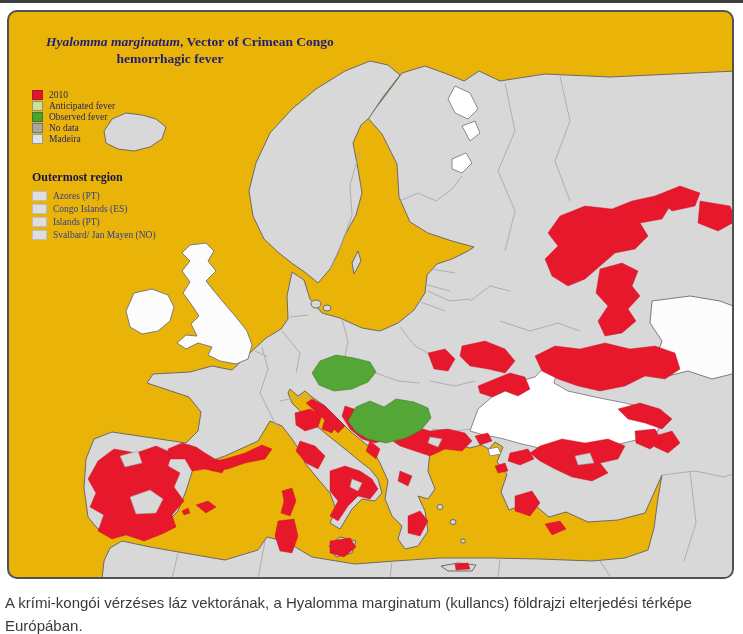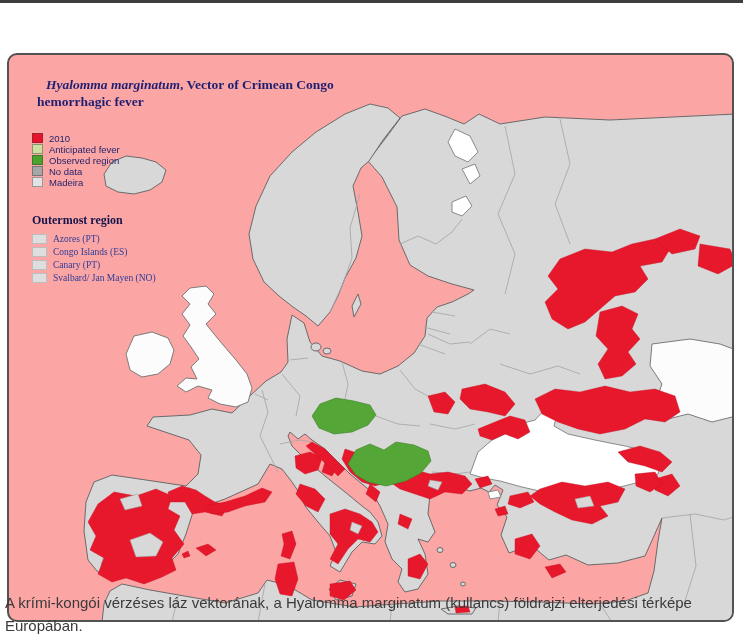--- a/index.html
+++ b/index.html
@@ -1,25 +1,25 @@
 <!DOCTYPE html>
 <html><head>
 <meta charset="utf-8">
 <style>
   html,body{margin:0;padding:0;background:#fff;width:743px;height:634px;font-family:"Liberation Sans",sans-serif;}
   .topline{position:absolute;left:0;top:0;width:743px;height:3px;background:#3e3e3e;}
-  .map-card{position:absolute;left:7px;top:10px;width:727px;height:569px;border:2px solid #525252;border-radius:10px;background:#fca5a5;box-sizing:border-box;overflow:hidden;margin-top:43px;}
+  .map-card{position:absolute;left:7px;top:10px;width:727px;height:569px;border:2px solid #525252;border-radius:10px;background:#eab308;box-sizing:border-box;overflow:hidden;}
   .map-svg{position:absolute;left:0;top:0;width:723px;height:565px;}
   .map-title{position:absolute;left:28px;top:22px;width:306px;font-family:"Liberation Serif",serif;font-weight:bold;font-size:13.5px;color:#1f1f72;line-height:1.25;}
   .map-title .t1{text-align:center;}
-  .map-title .t2{text-align:left;padding-right:40px;}
+  .map-title .t2{text-align:center;padding-right:40px;}
   .legend{position:absolute;left:23px;top:78px;}
   .legend-row{display:flex;align-items:center;gap:6px;height:10px;margin-bottom:1px;}
   .swatch{width:9px;height:8px;border:1px solid rgba(60,60,60,.45);flex:0 0 auto;}
-  .legend-label{font-family:Liberation Sans, sans-serif;font-size:9.5px;color:#24246a;white-space:nowrap;}
+  .legend-label{font-family:Liberation Serif, serif;font-size:9.5px;color:#24246a;white-space:nowrap;}
   .outermost{position:absolute;left:23px;top:158px;}
   .outermost-heading{font-family:"Liberation Serif",serif;font-weight:bold;font-size:12px;color:#15154a;margin-bottom:5px;}
   .outer-row{display:flex;align-items:flex-end;gap:6px;height:11px;margin-bottom:2px;}
   .swatch-outer{width:13px;height:8px;background:#dedede;border:1px solid #bdbdbd;flex:0 0 auto;}
   .outer-label{font-family:"Liberation Serif",serif;font-size:9.5px;color:#2d3c96;white-space:nowrap;}
   .caption{position:absolute;left:5px;top:591px;width:732px;font-size:15px;color:#3a3a3a;line-height:1.55;}
 </style>
 </head>
 <body>
 
@@ -152,21 +152,21 @@
     <div class="legend-row">
       <div class="swatch" style="background: rgb(232, 19, 43);"></div>
       <div class="legend-label">2010</div>
     </div>
     <div class="legend-row">
       <div class="swatch" style="background: rgb(205, 223, 160);"></div>
       <div class="legend-label">Anticipated fever</div>
     </div>
     <div class="legend-row">
       <div class="swatch" style="background: rgb(74, 164, 43);"></div>
-      <div class="legend-label">Observed region</div>
+      <div class="legend-label">Observed fever</div>
     </div>
     <div class="legend-row">
       <div class="swatch" style="background: rgb(166, 166, 166);"></div>
       <div class="legend-label">No data</div>
     </div>
     <div class="legend-row">
       <div class="swatch" style="background: rgb(227, 227, 227);"></div>
       <div class="legend-label">Madeira</div>
     </div>
   </div>
@@ -176,21 +176,21 @@
     <div class="outer-row">
       <div class="swatch-outer"></div>
       <div class="outer-label">Azores (PT)</div>
     </div>
     <div class="outer-row">
       <div class="swatch-outer"></div>
       <div class="outer-label">Congo Islands (ES)</div>
     </div>
     <div class="outer-row">
       <div class="swatch-outer"></div>
-      <div class="outer-label">Canary (PT)</div>
+      <div class="outer-label">Islands (PT)</div>
     </div>
     <div class="outer-row">
       <div class="swatch-outer"></div>
       <div class="outer-label">Svalbard/ Jan Mayen (NO)</div>
     </div>
   </div>
 
 </div>
 
 <div class="caption">A krími-kongói vérzéses láz vektorának, a Hyalomma marginatum (kullancs) földrajzi elterjedési térképe Európában.</div>

